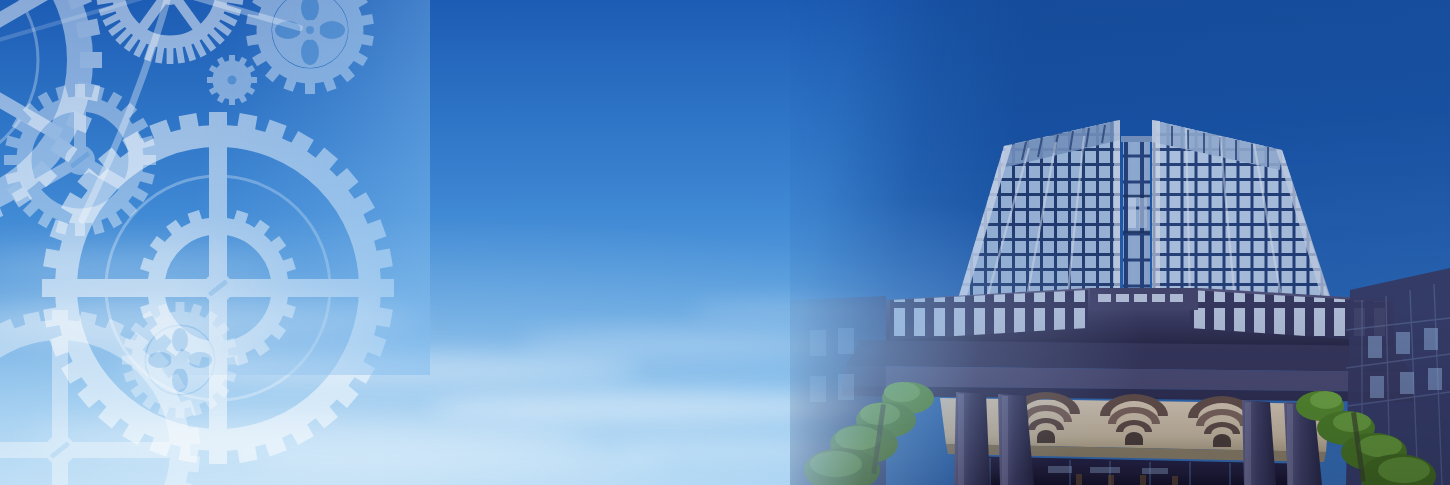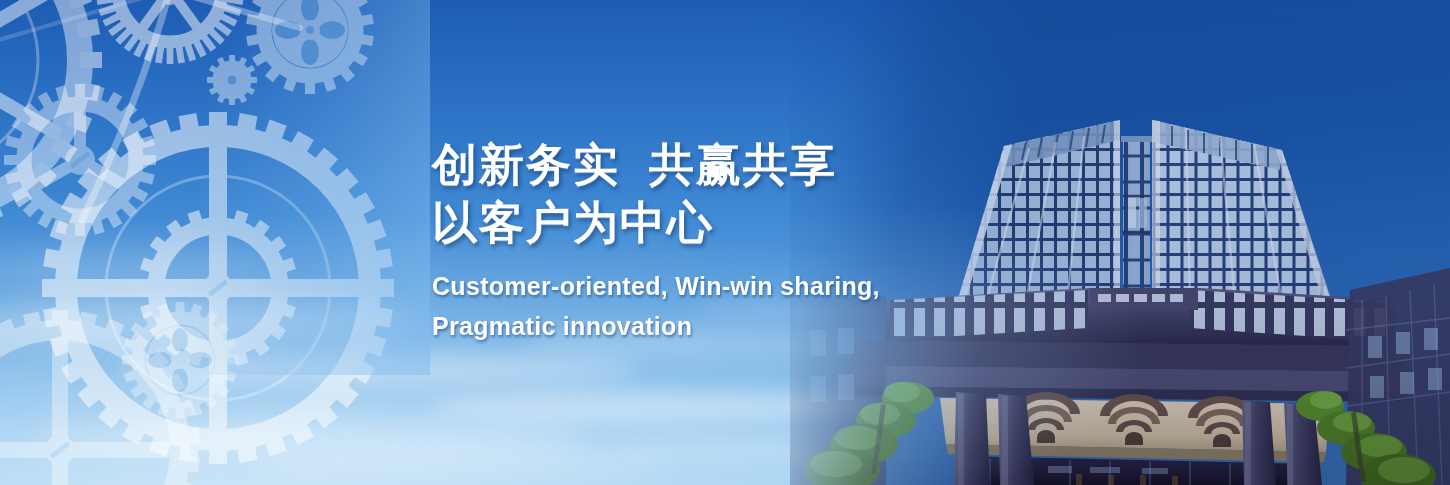--- a/index.html
+++ b/index.html
@@ -768,22 +768,14 @@
         <ellipse cx="608" cy="476" rx="38" ry="22" fill="#477424"></ellipse>
         <ellipse cx="614" cy="470" rx="26" ry="13" fill="#639a39"></ellipse>
         <rect x="566" y="412" width="5" height="70" fill="#3c4a2e" opacity=".7" transform="rotate(-8 568 448)"></rect>
       </g>
     </svg>
 
     <div class="ph-tint"></div>
     <div class="ph-glow"></div>
   </div>
 
-  <div class="copy">
-    <div class="cn-line l1">创新务实  共赢共享</div>
-    <div class="cn-line l2">以客户为中心</div>
-    <div class="en-block">
-      <div class="en-line">Customer-oriented, Win-win sharing,</div>
-      <div class="en-line">Pragmatic innovation</div>
-    </div>
-  </div>
 
 </div>
 
 </body></html>

